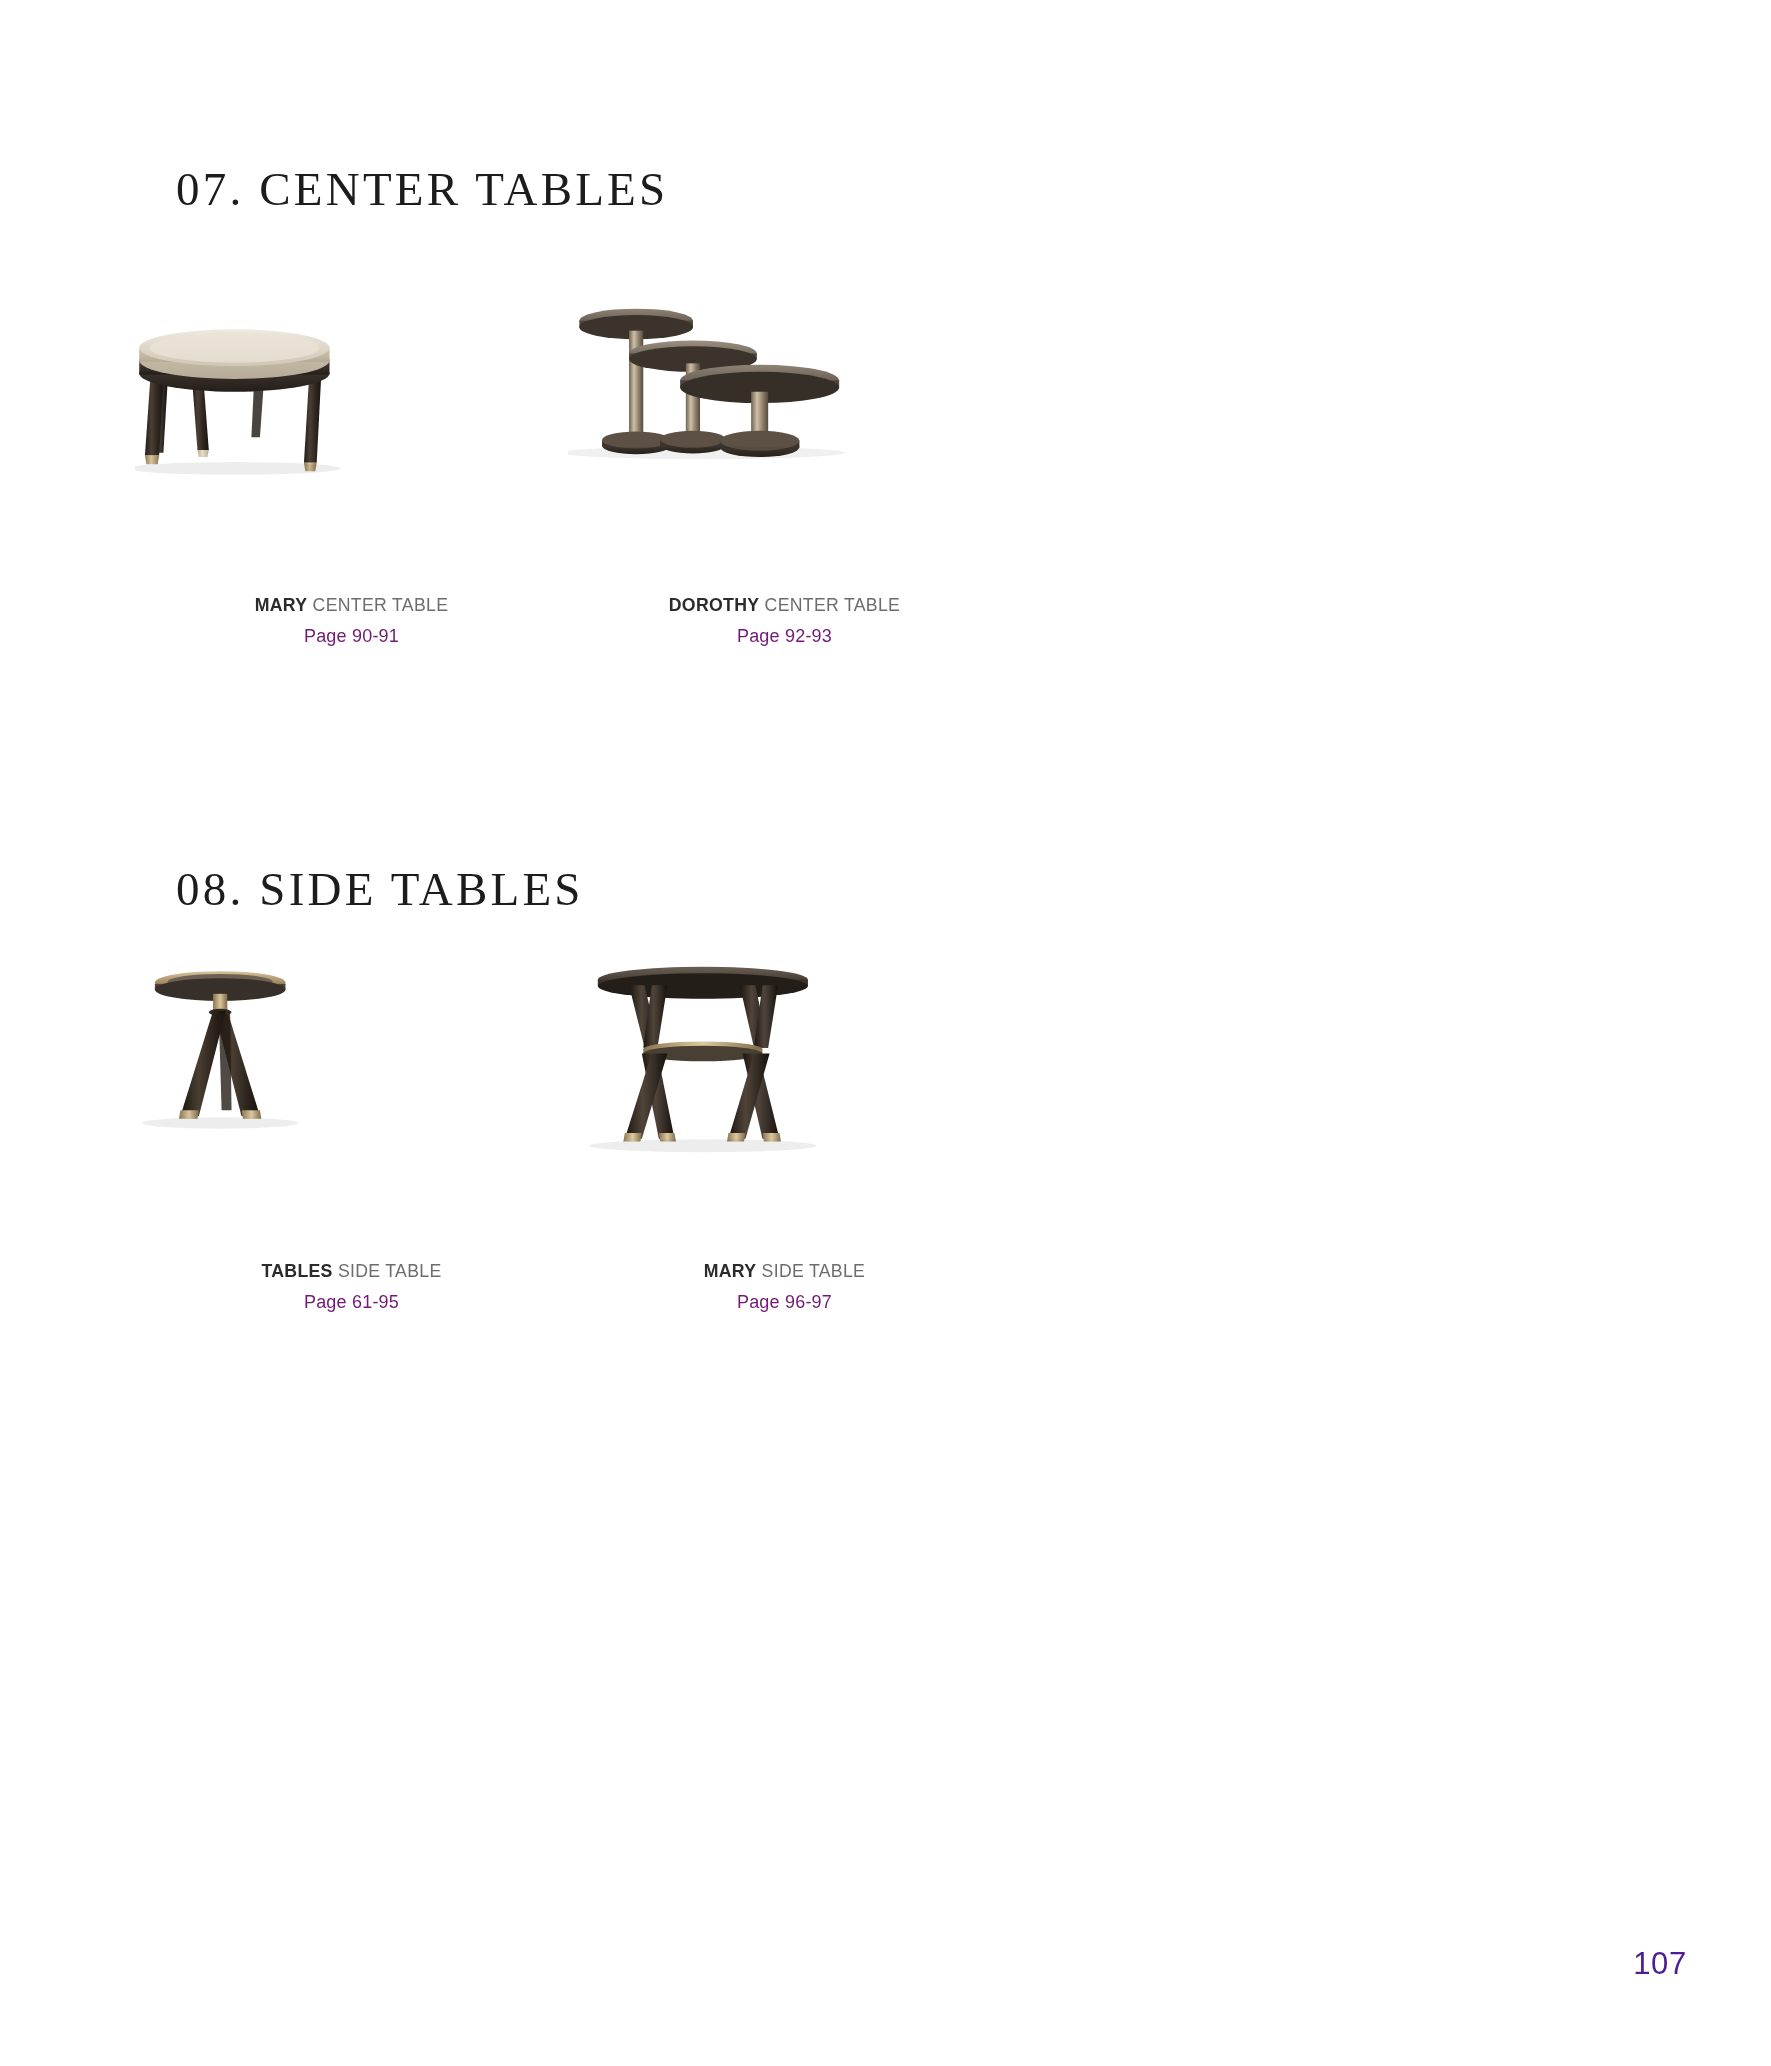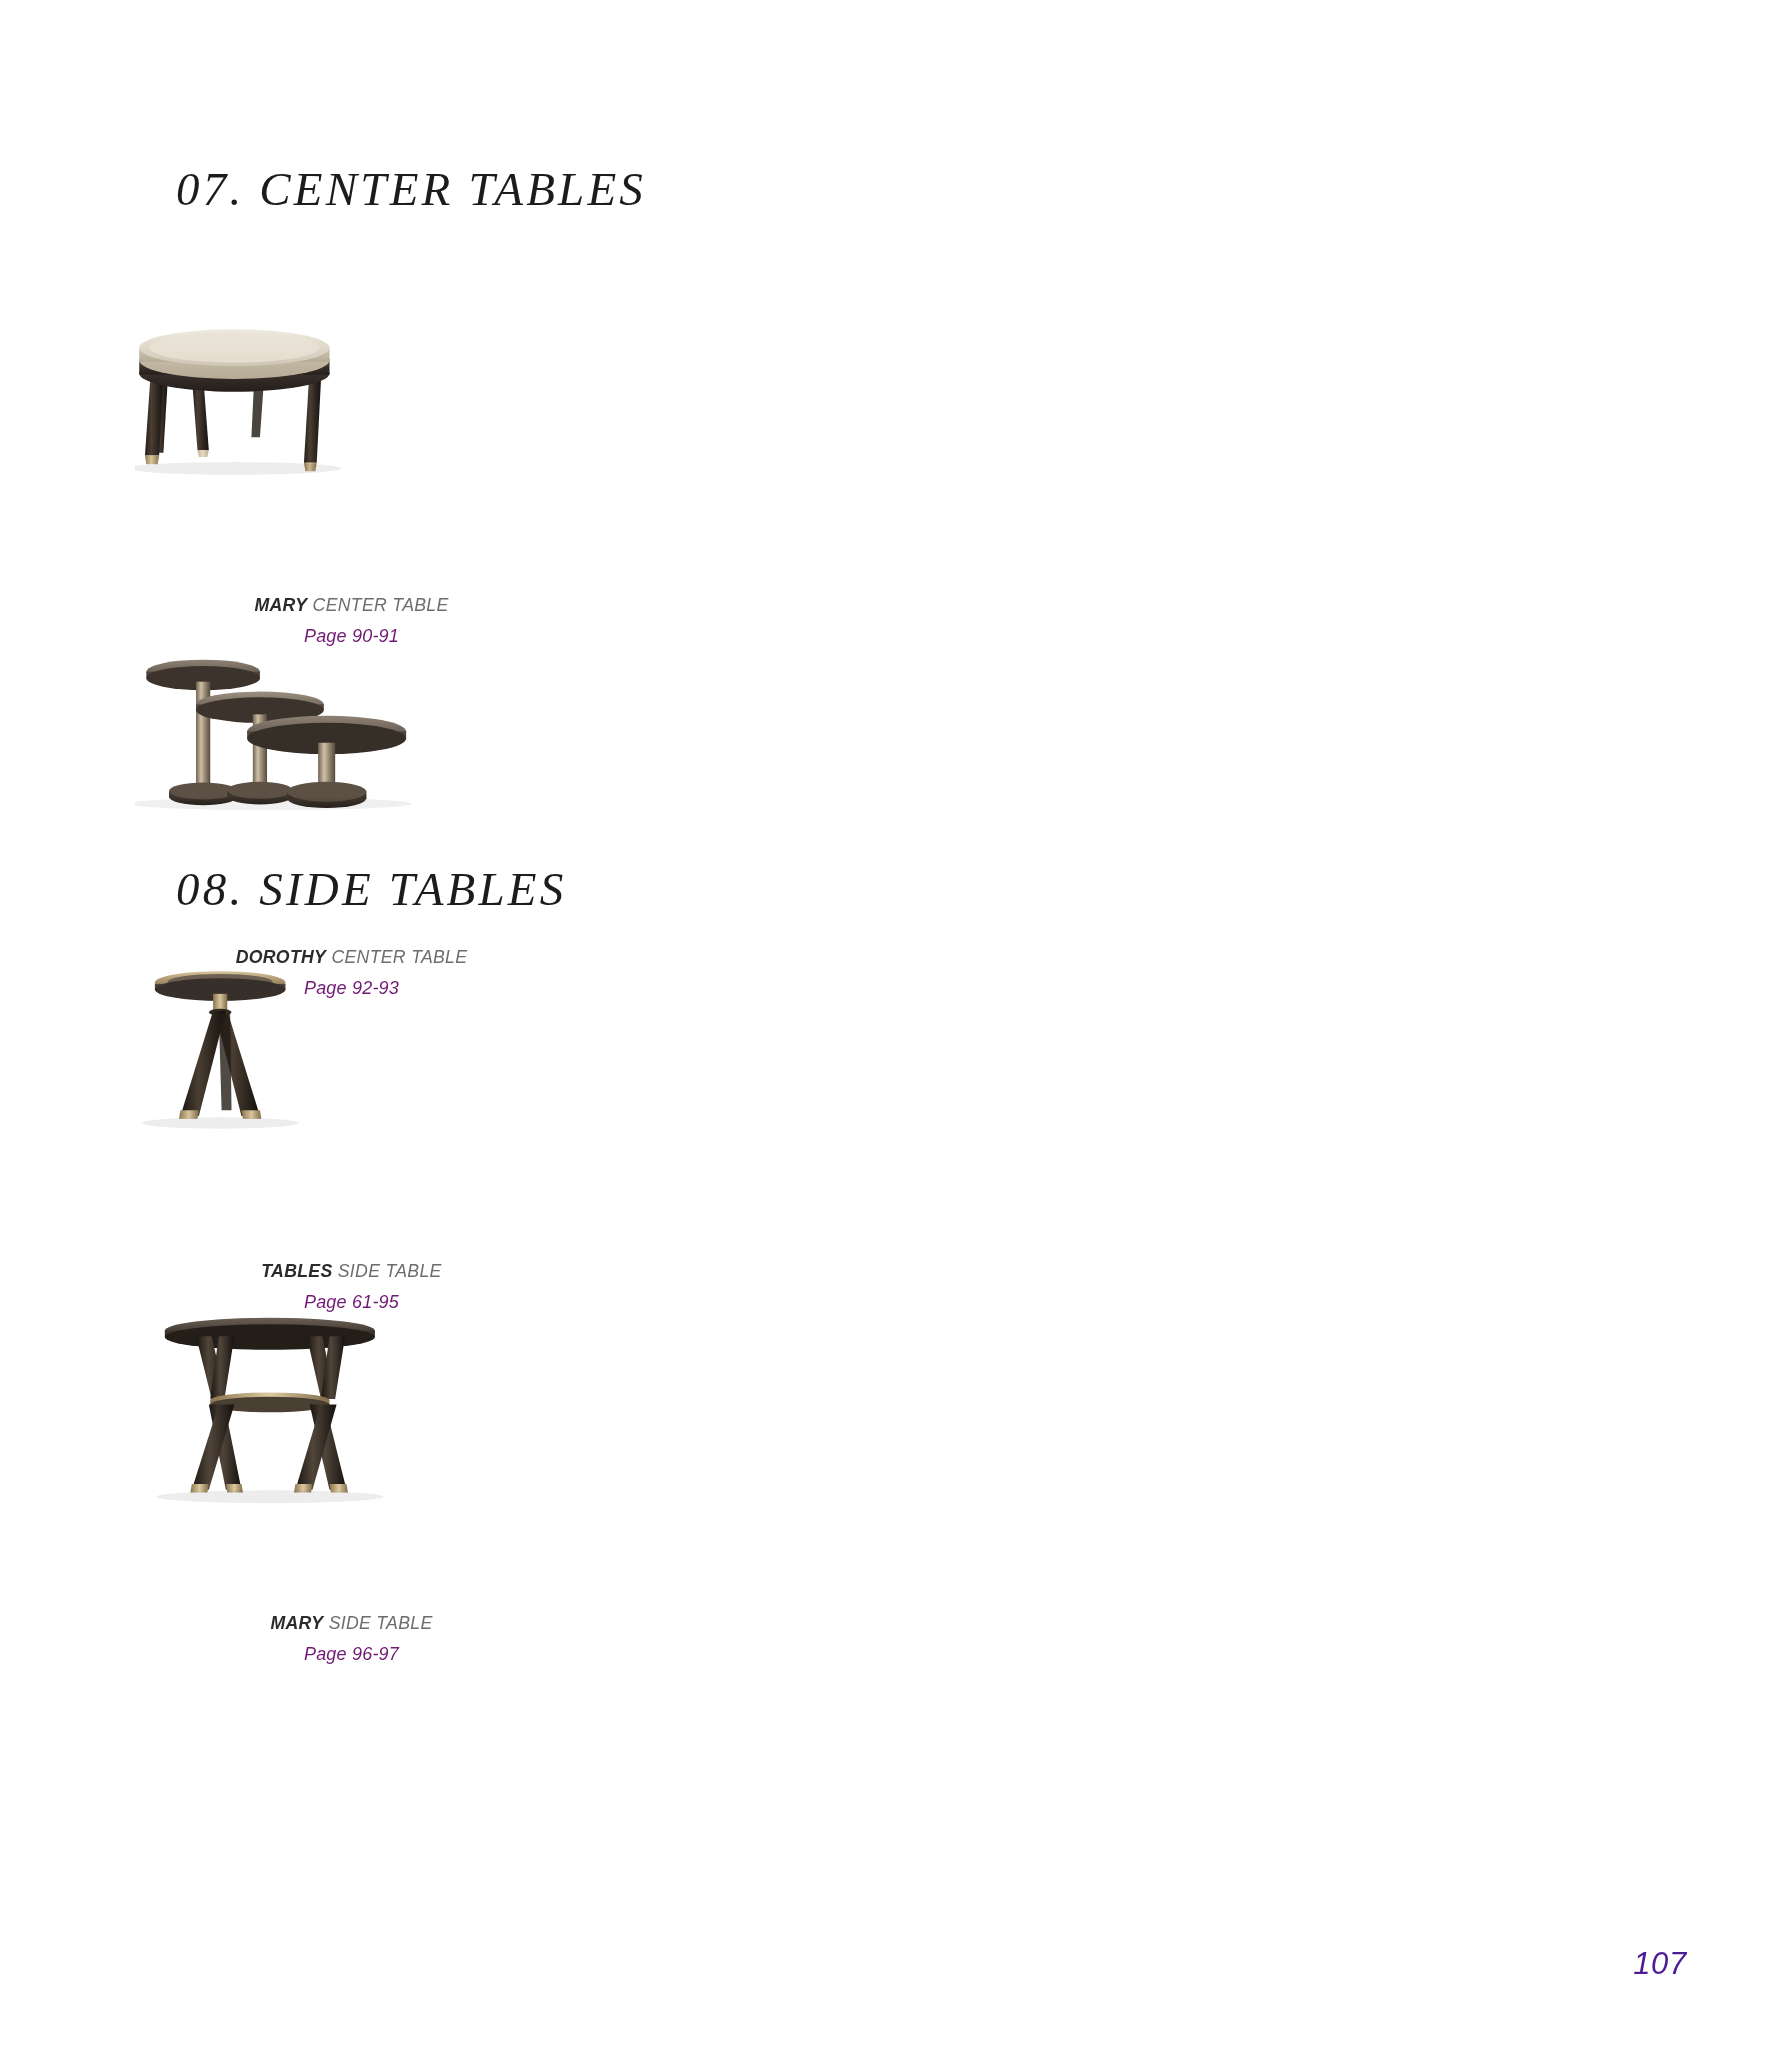--- a/index.html
+++ b/index.html
@@ -14,21 +14,20 @@
     -webkit-font-smoothing: antialiased;
     position: relative;
     overflow: hidden;
   }
 
   .page {
     position: relative;
     width: 1771px;
     height: 2066px;
     box-sizing: border-box;
-    font-style: italic;
   }
 
   
   .section-title {
     font-family: "Liberation Serif", serif;
     font-size: 47px;
     letter-spacing: 3.2px;
     color: #1c1c1c;
     font-weight: 400;
     white-space: nowrap;
@@ -42,21 +41,21 @@
   #section-side-tables {
     position: absolute;
     left: 176px;
     top: 831px;
   }
 
   
   .grid {
     position: absolute;
     display: flex;
-    flex-direction: column;
+    flex-direction: row;
   }
   #grid-center {
     left: 135px;
     top: 298px;
   }
   #grid-side {
     left: 135px;
     top: 964px;
   }
 

